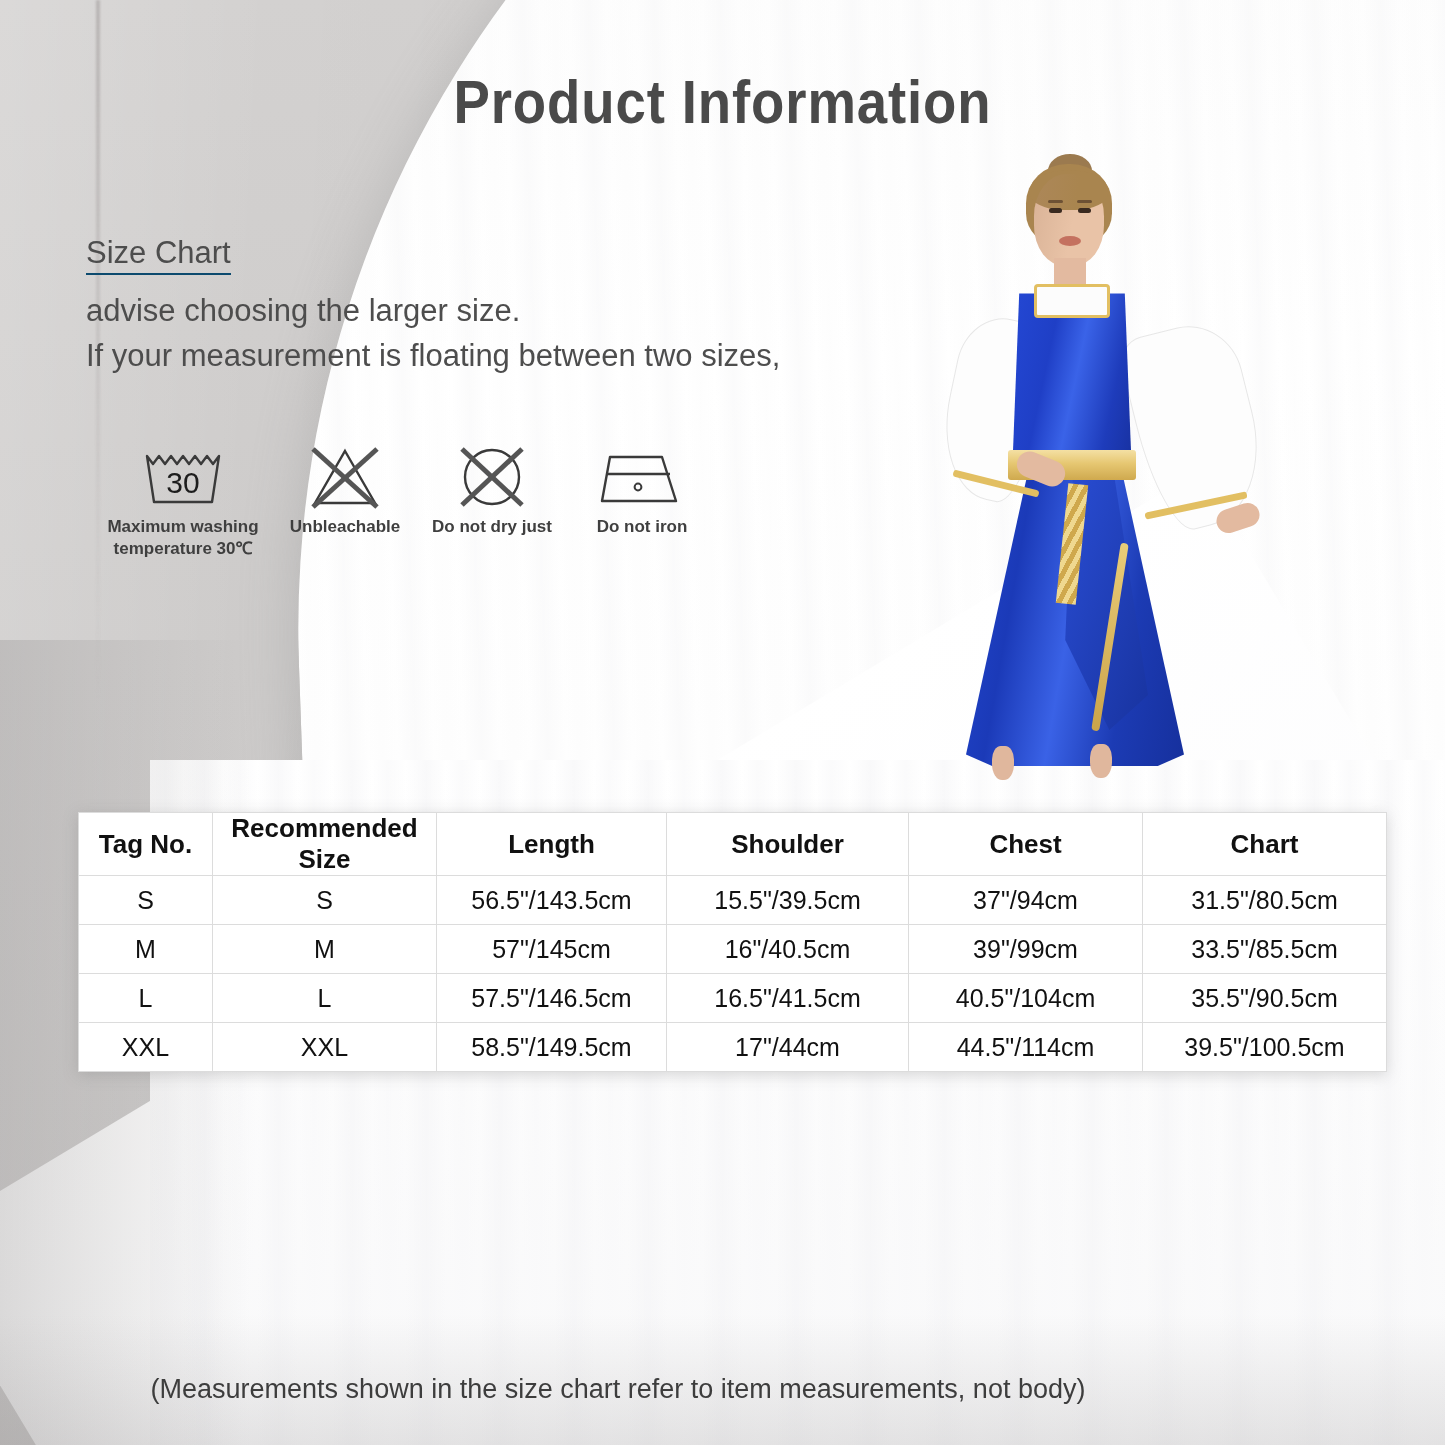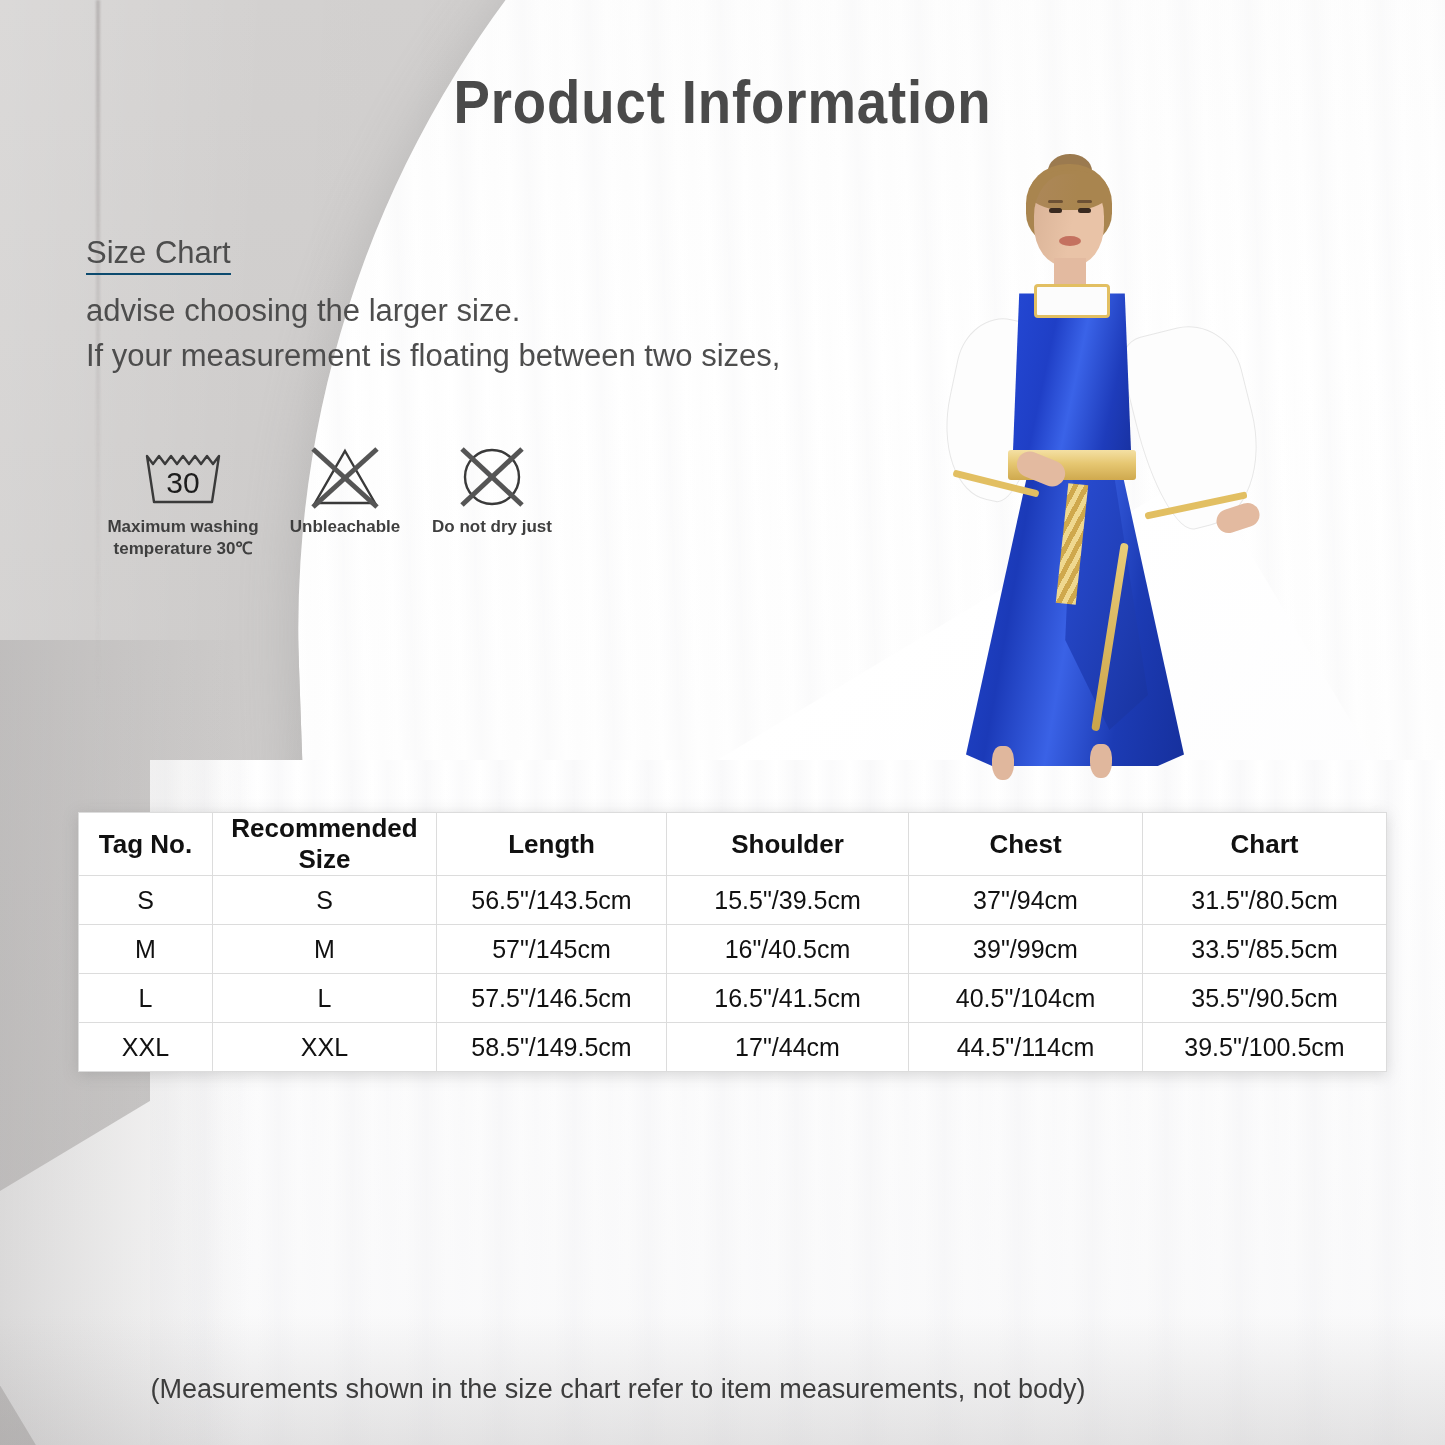--- a/index.html
+++ b/index.html
@@ -286,20 +286,30 @@
       <div class="glyph">
         <svg width="80" height="72" viewBox="0 0 80 72">
           <circle cx="40" cy="36" r="27" fill="none" stroke="#3a3a3a" stroke-width="2.4"></circle>
           <line x1="10" y1="8" x2="70" y2="64" stroke="#555" stroke-width="5"></line>
           <line x1="70" y1="8" x2="10" y2="64" stroke="#555" stroke-width="5"></line>
         </svg>
       </div>
       <div class="cap">Do not dry just</div>
     </div>
 
+    <div class="care-item care-4">
+      <div class="glyph">
+        <svg width="92" height="68" viewBox="0 0 92 68">
+          <path d="M14 14 L66 14 L80 58 L6 58 Z" fill="none" stroke="#3a3a3a" stroke-width="2.4" stroke-linejoin="round"></path>
+          <line x1="10" y1="31" x2="74" y2="31" stroke="#3a3a3a" stroke-width="2.4"></line>
+          <circle cx="42" cy="44" r="3.4" fill="none" stroke="#3a3a3a" stroke-width="2"></circle>
+        </svg>
+      </div>
+      <div class="cap">Do not iron</div>
+    </div>
 
   </div>
 
   <div class="tablewrap">
     <table>
       <colgroup>
         <col class="c1">
           <col class="c2">
           <col class="c3">
           <col class="c4">

